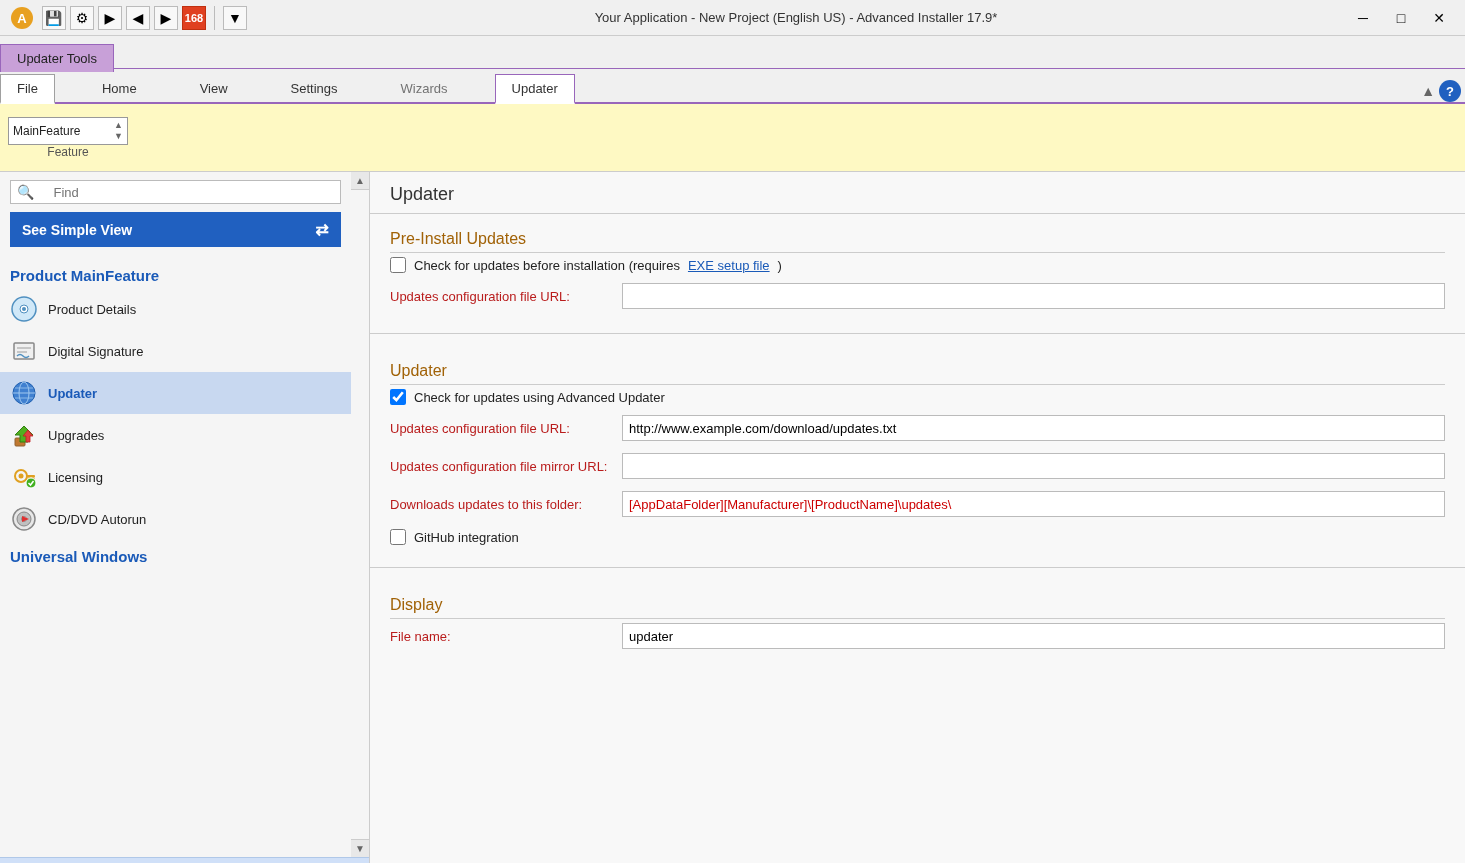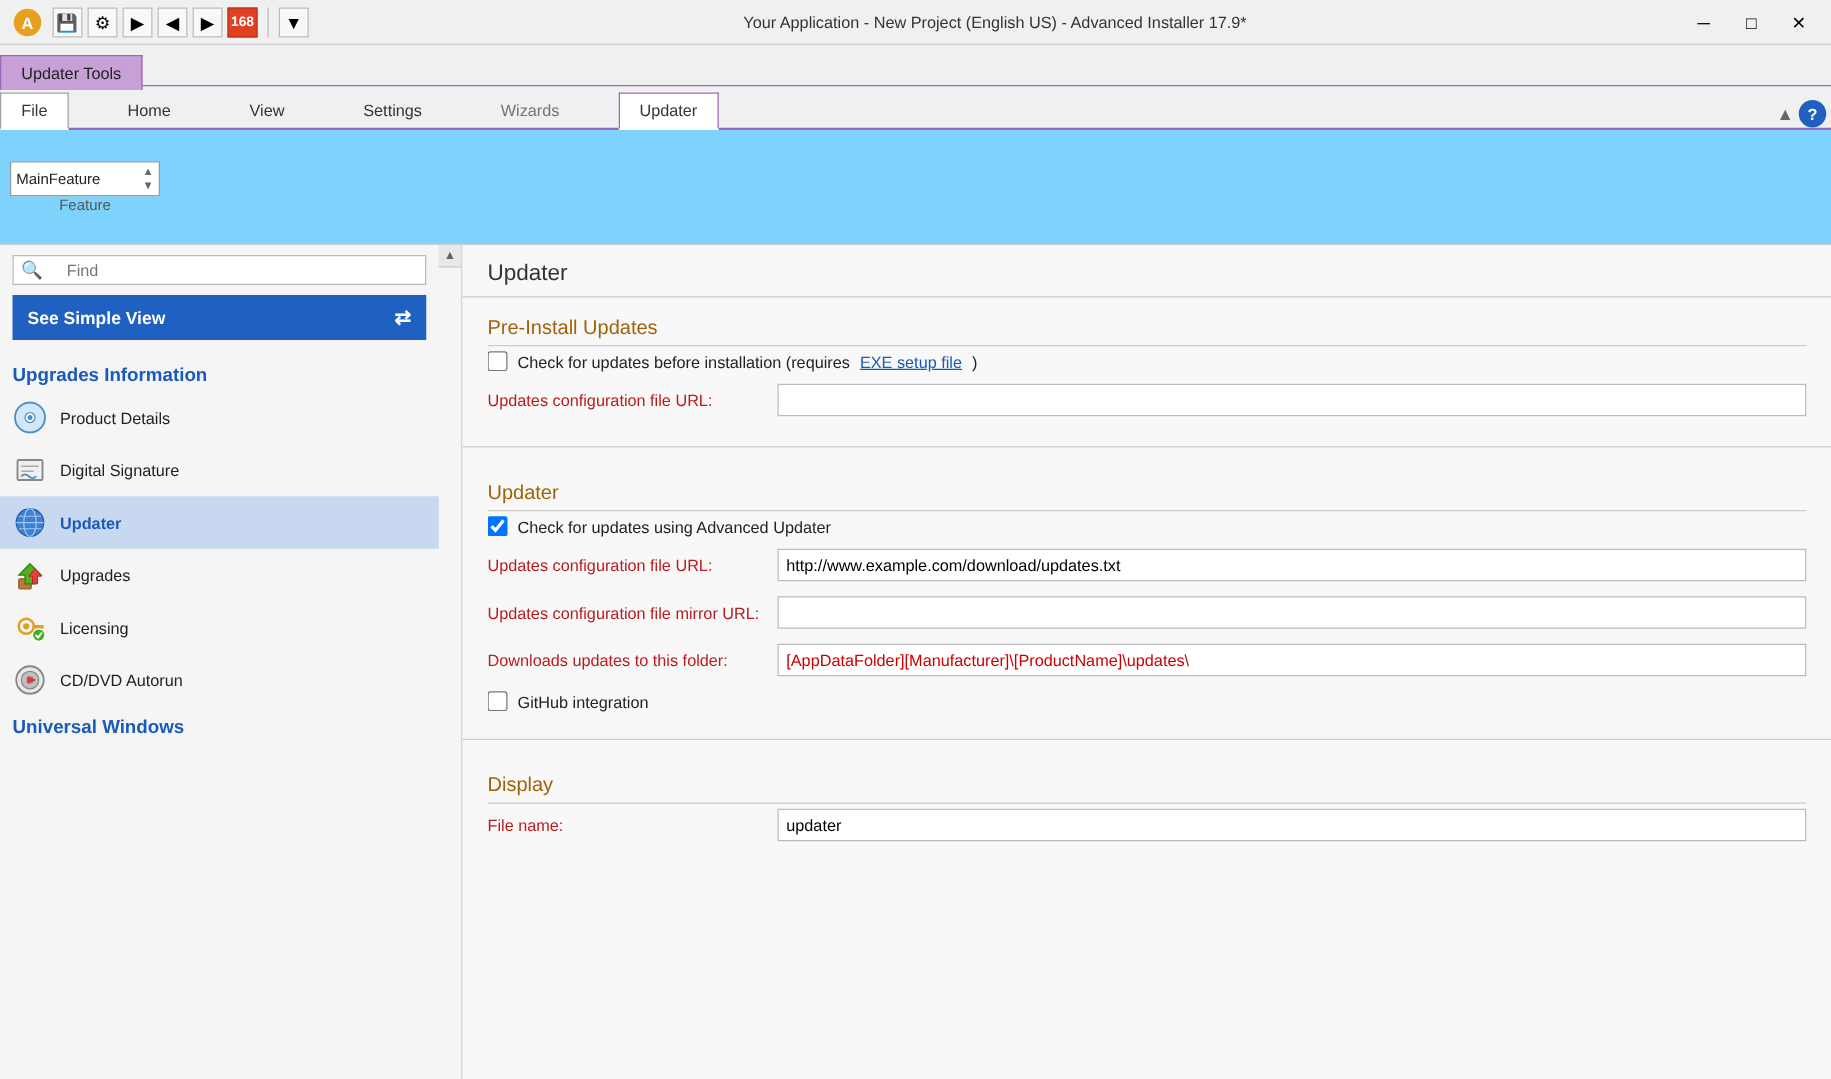--- a/index.html
+++ b/index.html
@@ -12,21 +12,21 @@
     }
     .title-bar-tools { display: flex; align-items: center; gap: 4px; }
     .tb-btn { width: 24px; height: 24px; border: 1px solid #bbb; background: #f8f8f8; cursor: pointer; display: flex; align-items: center; justify-content: center; font-size: 14px; }
     .tb-separator { width: 1px; height: 24px; background: #bbb; margin: 0 4px; }
     .title-bar-title { flex: 1; text-align: center; font-size: 13px; color: #333; }
     .title-bar-winbtns { display: flex; gap: 2px; }
     .win-btn { width: 36px; height: 28px; border: none; background: transparent; cursor: pointer; font-size: 14px; display: flex; align-items: center; justify-content: center; }
 
     
     .feature-bar {
-      background: #7dd3fc; height: 92px; border-bottom: 1px solid #ccc;
+      background: #fef9c3; height: 68px; border-bottom: 1px solid #ccc;
       display: flex; align-items: center; padding: 4px 8px;
     }
     .feature-combo {
       width: 120px; border: 1px solid #999; background: #fff; height: 28px;
       display: flex; align-items: center; justify-content: space-between; padding: 0 4px;
       font-size: 12px;
     }
     .feature-label { font-size: 12px; color: #555; margin-top: 0; text-align: center; }
 
     
@@ -182,21 +182,21 @@
       <div class="search-box">
         <span style="color:#888; font-size:14px;">🔍</span>
         <input type="text" placeholder="Find" style="">
       </div>
 
       <button class="simple-view-btn">
         <span>See Simple View</span>
         <span style="font-size:16px;">⇄</span>
       </button>
 
-      <div class="section-header">Upgrades Information</div>
+      <div class="section-header">Product MainFeature</div>
 
       <div class="nav-item">
         <div class="nav-icon">
           <svg width="26" height="26" viewBox="0 0 26 26">
             <circle cx="13" cy="13" r="12" fill="#d0e8f8" stroke="#5090c0" stroke-width="1.5"></circle>
             <circle cx="13" cy="13" r="4" fill="#fff" stroke="#5090c0" stroke-width="1"></circle>
             <circle cx="13" cy="13" r="2" fill="#5090c0"></circle>
           </svg>
         </div>
         <span>Product Details</span>

